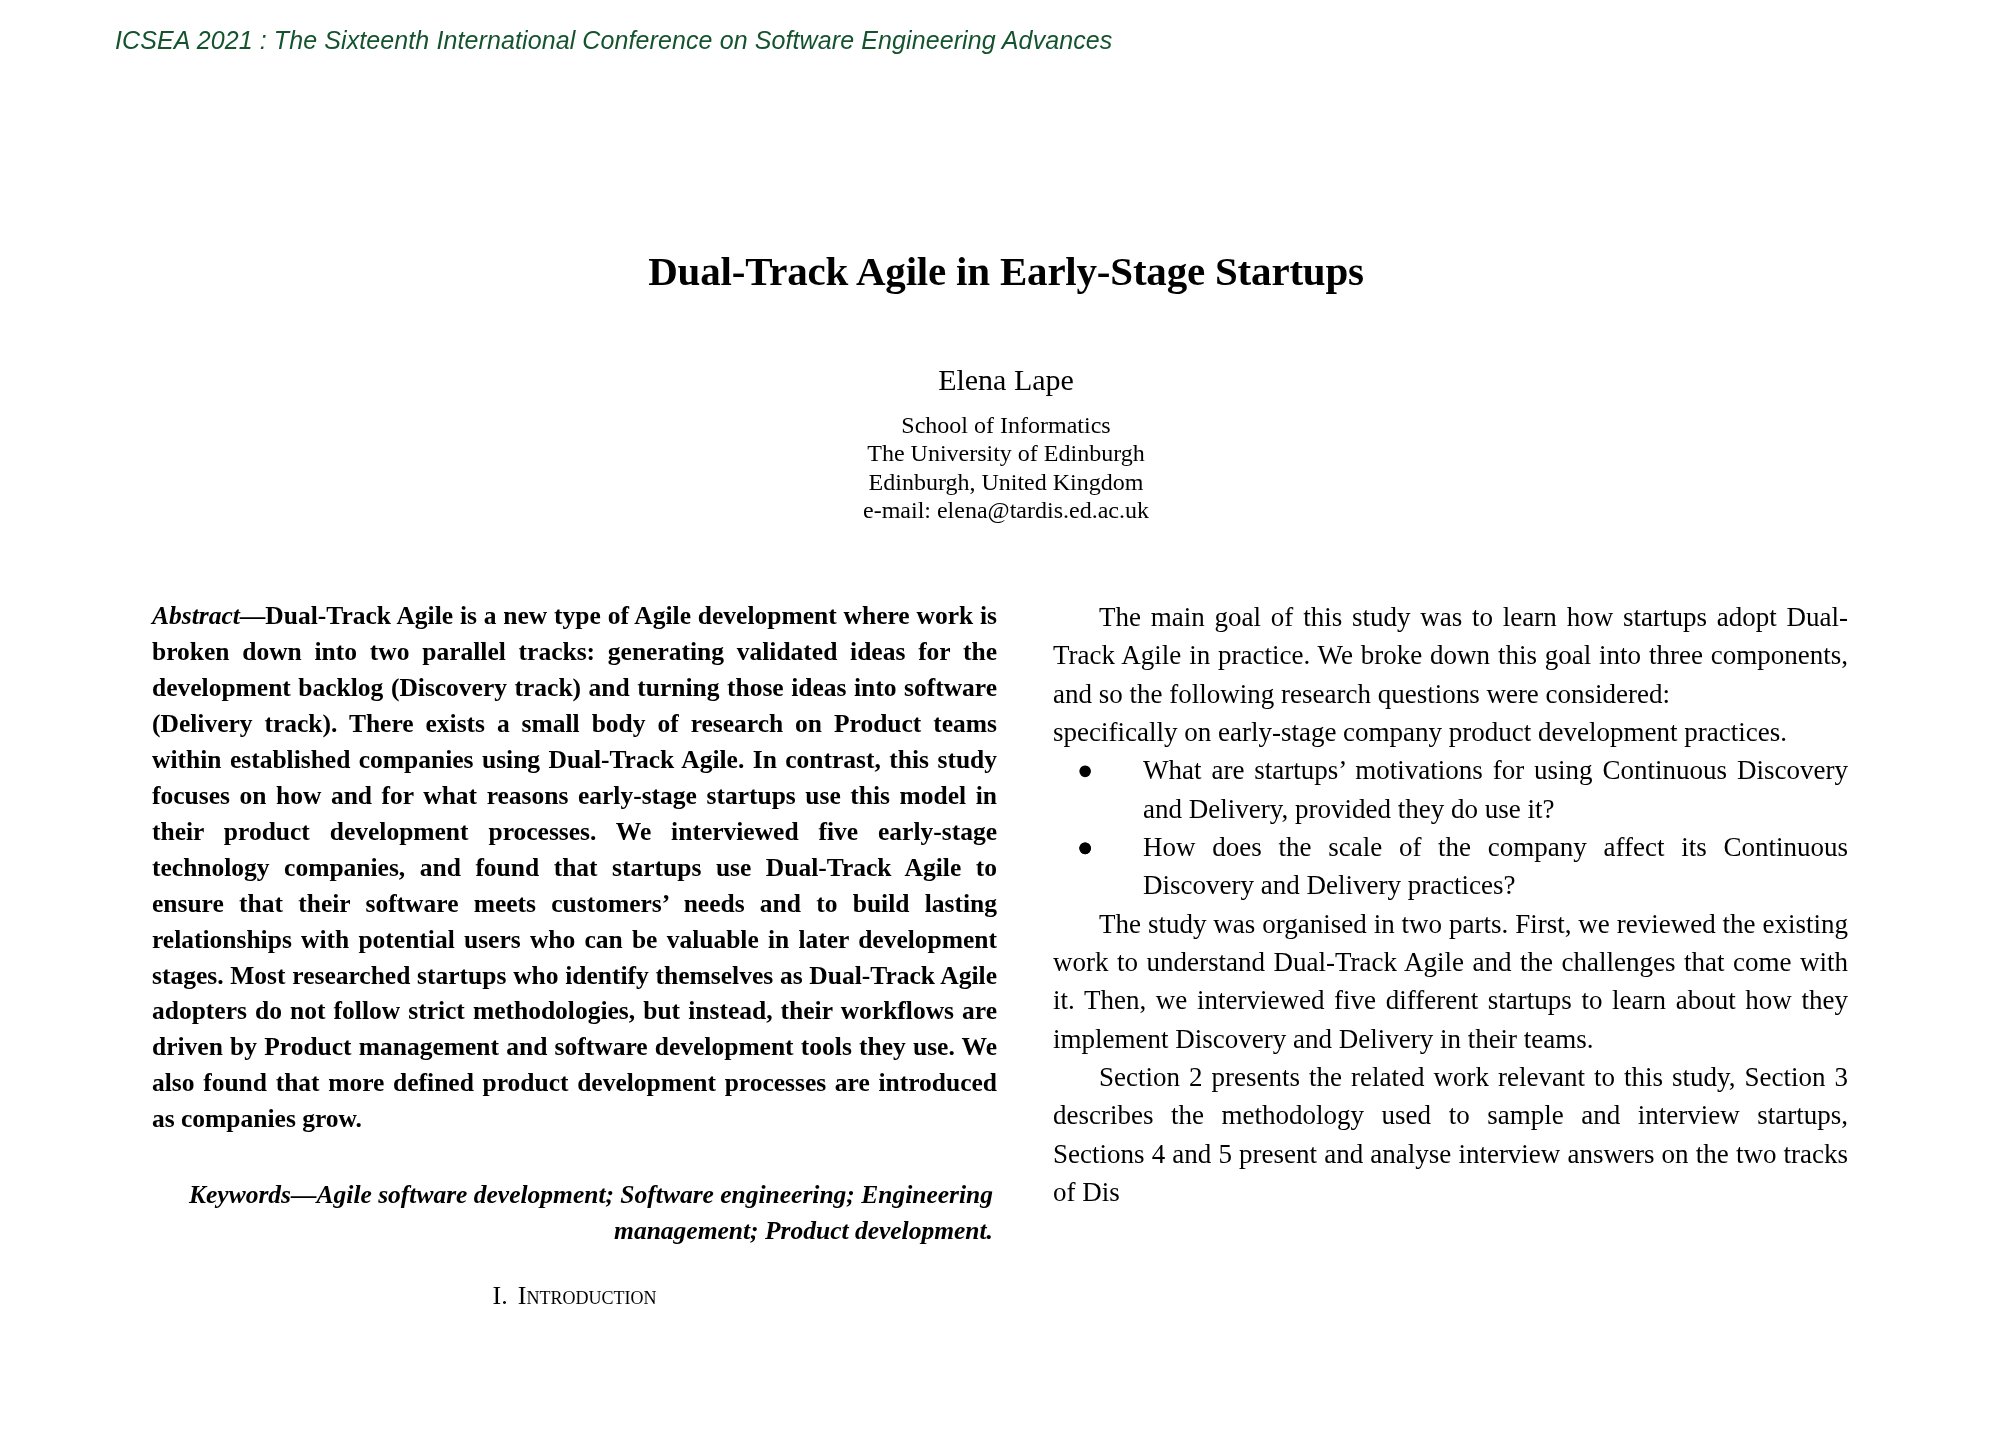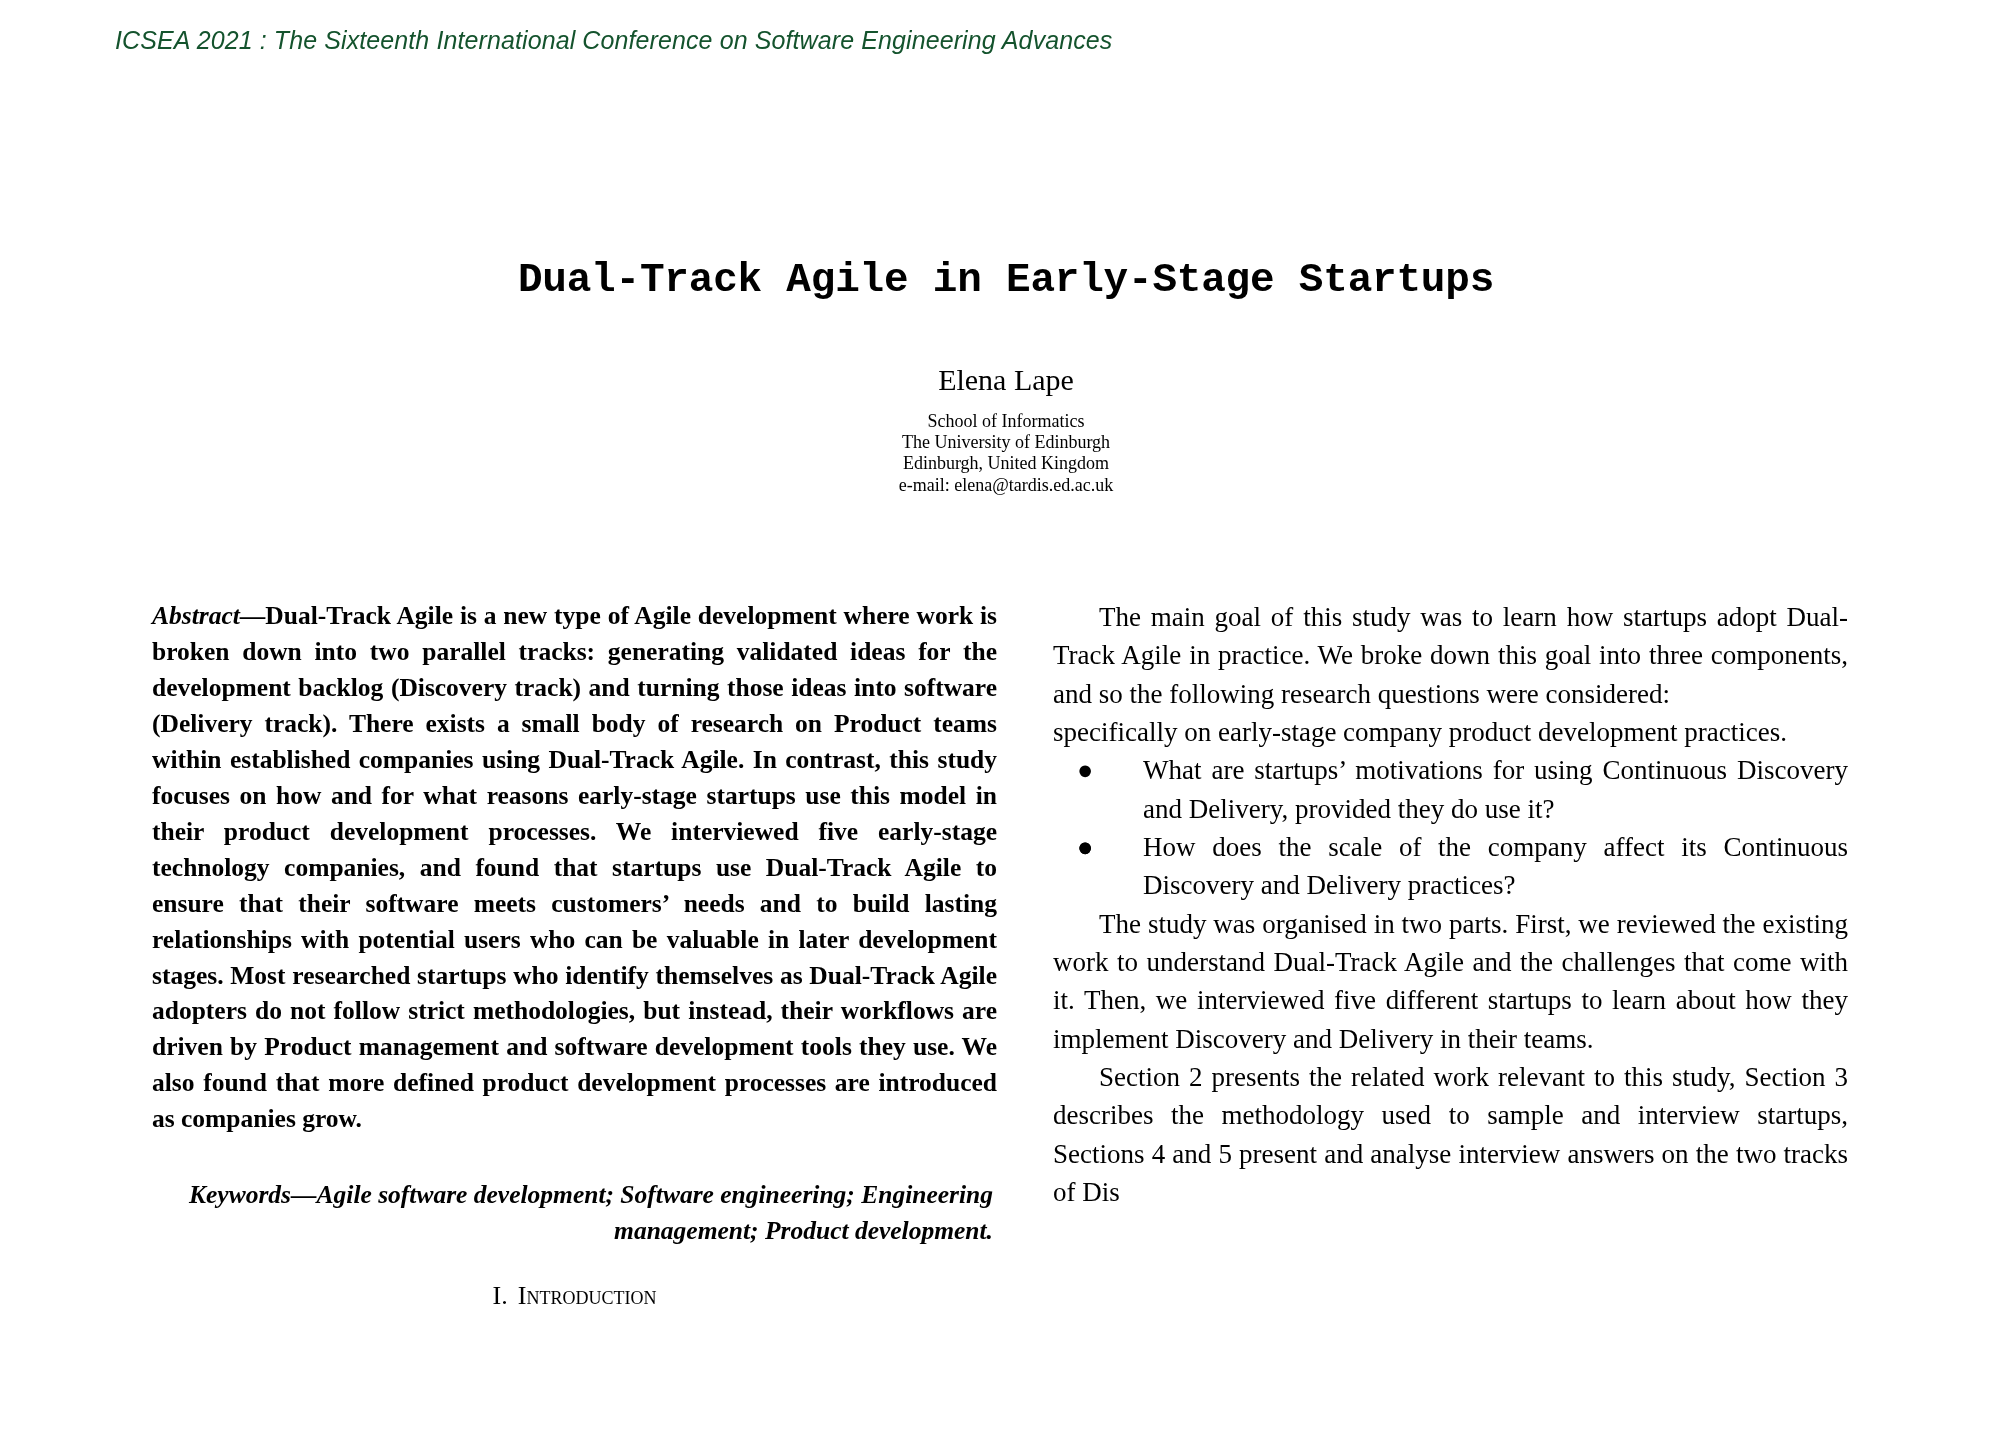--- a/index.html
+++ b/index.html
@@ -27,43 +27,42 @@
     color: #14532d;
     white-space: nowrap;
     letter-spacing: 0.1px;
   }
 
   
   .paper-title {
     position: absolute;
     left: 0;
     right: 0;
-    top: 230px;
+    top: 220px;
     text-align: center;
     font-size: 41px;
     font-weight: bold;
     letter-spacing: -0.2px;
-    font-family: Liberation Mono, monospace;
   }
 
   
   .author-block {
     position: absolute;
     left: 0;
     right: 0;
     top: 365px;
     text-align: center;
     line-height: 1.0;
   }
   .author-name {
     font-size: 30px;
     margin-bottom: 16px;
   }
   .author-affil {
-    font-size: 18px;
+    font-size: 24px;
     line-height: 1.18;
   }
 
   
   .col {
     position: absolute;
     top: 598px;
   }
   .col-left {
     left: 152px;

